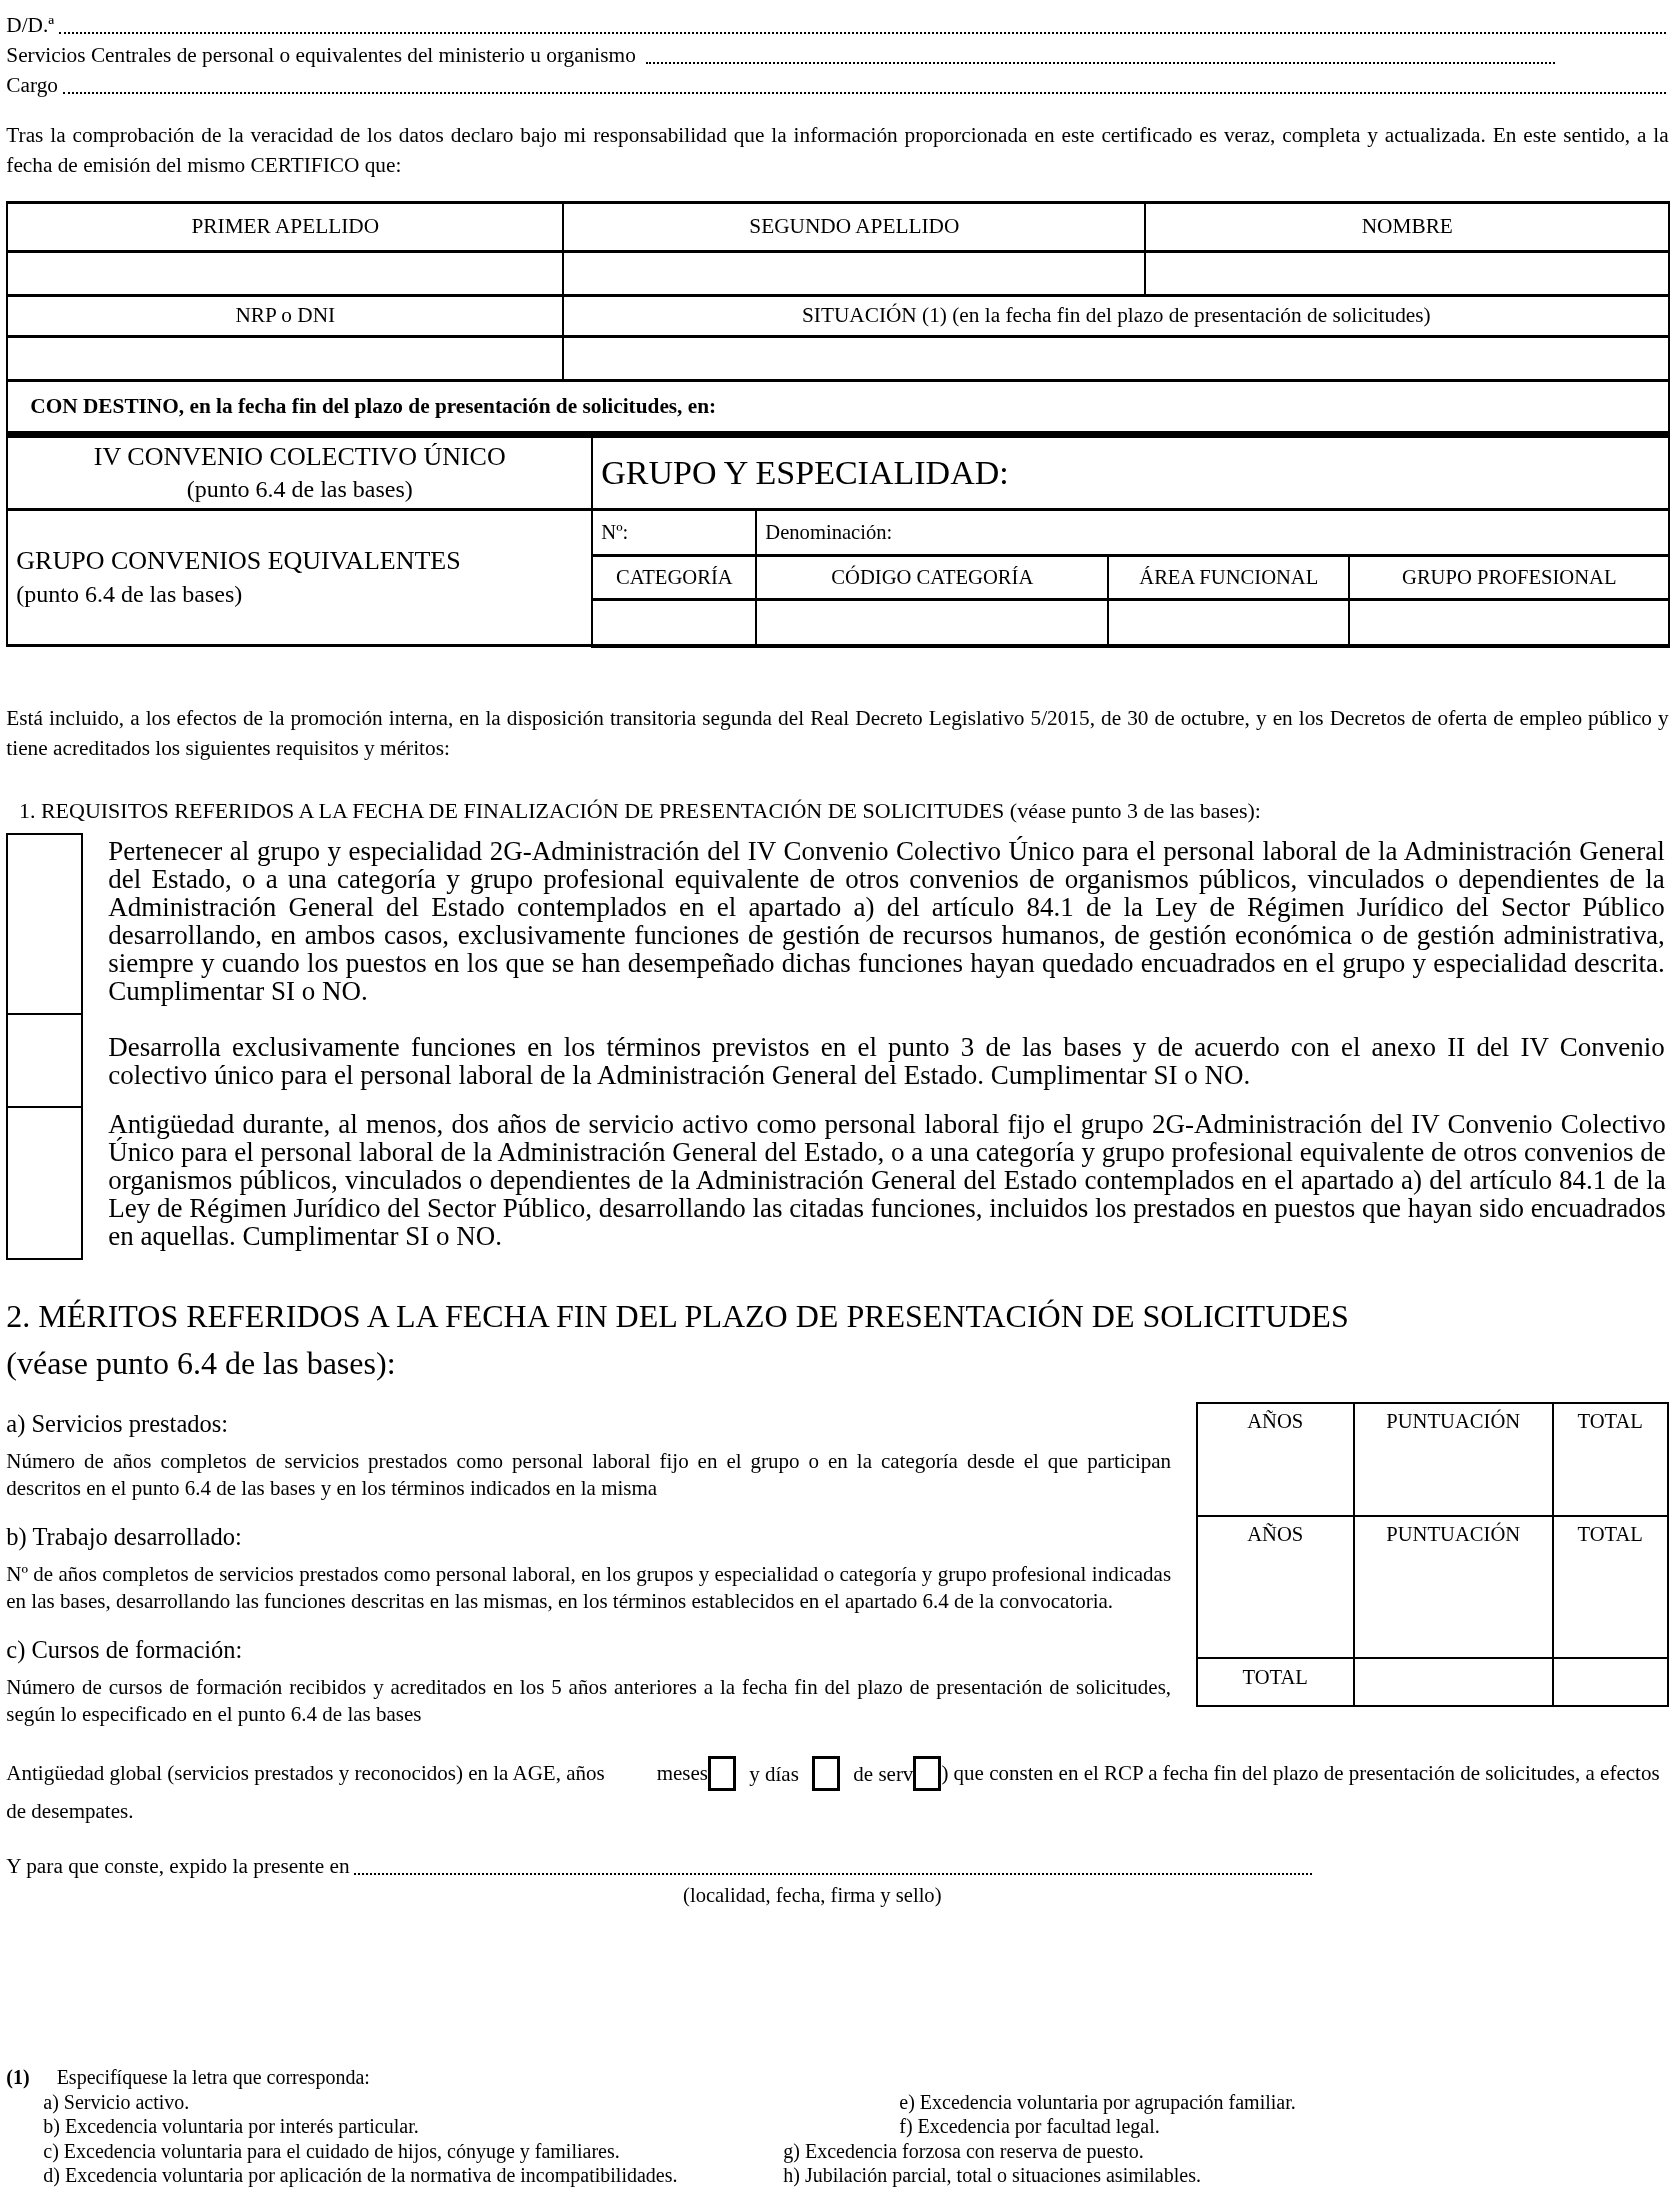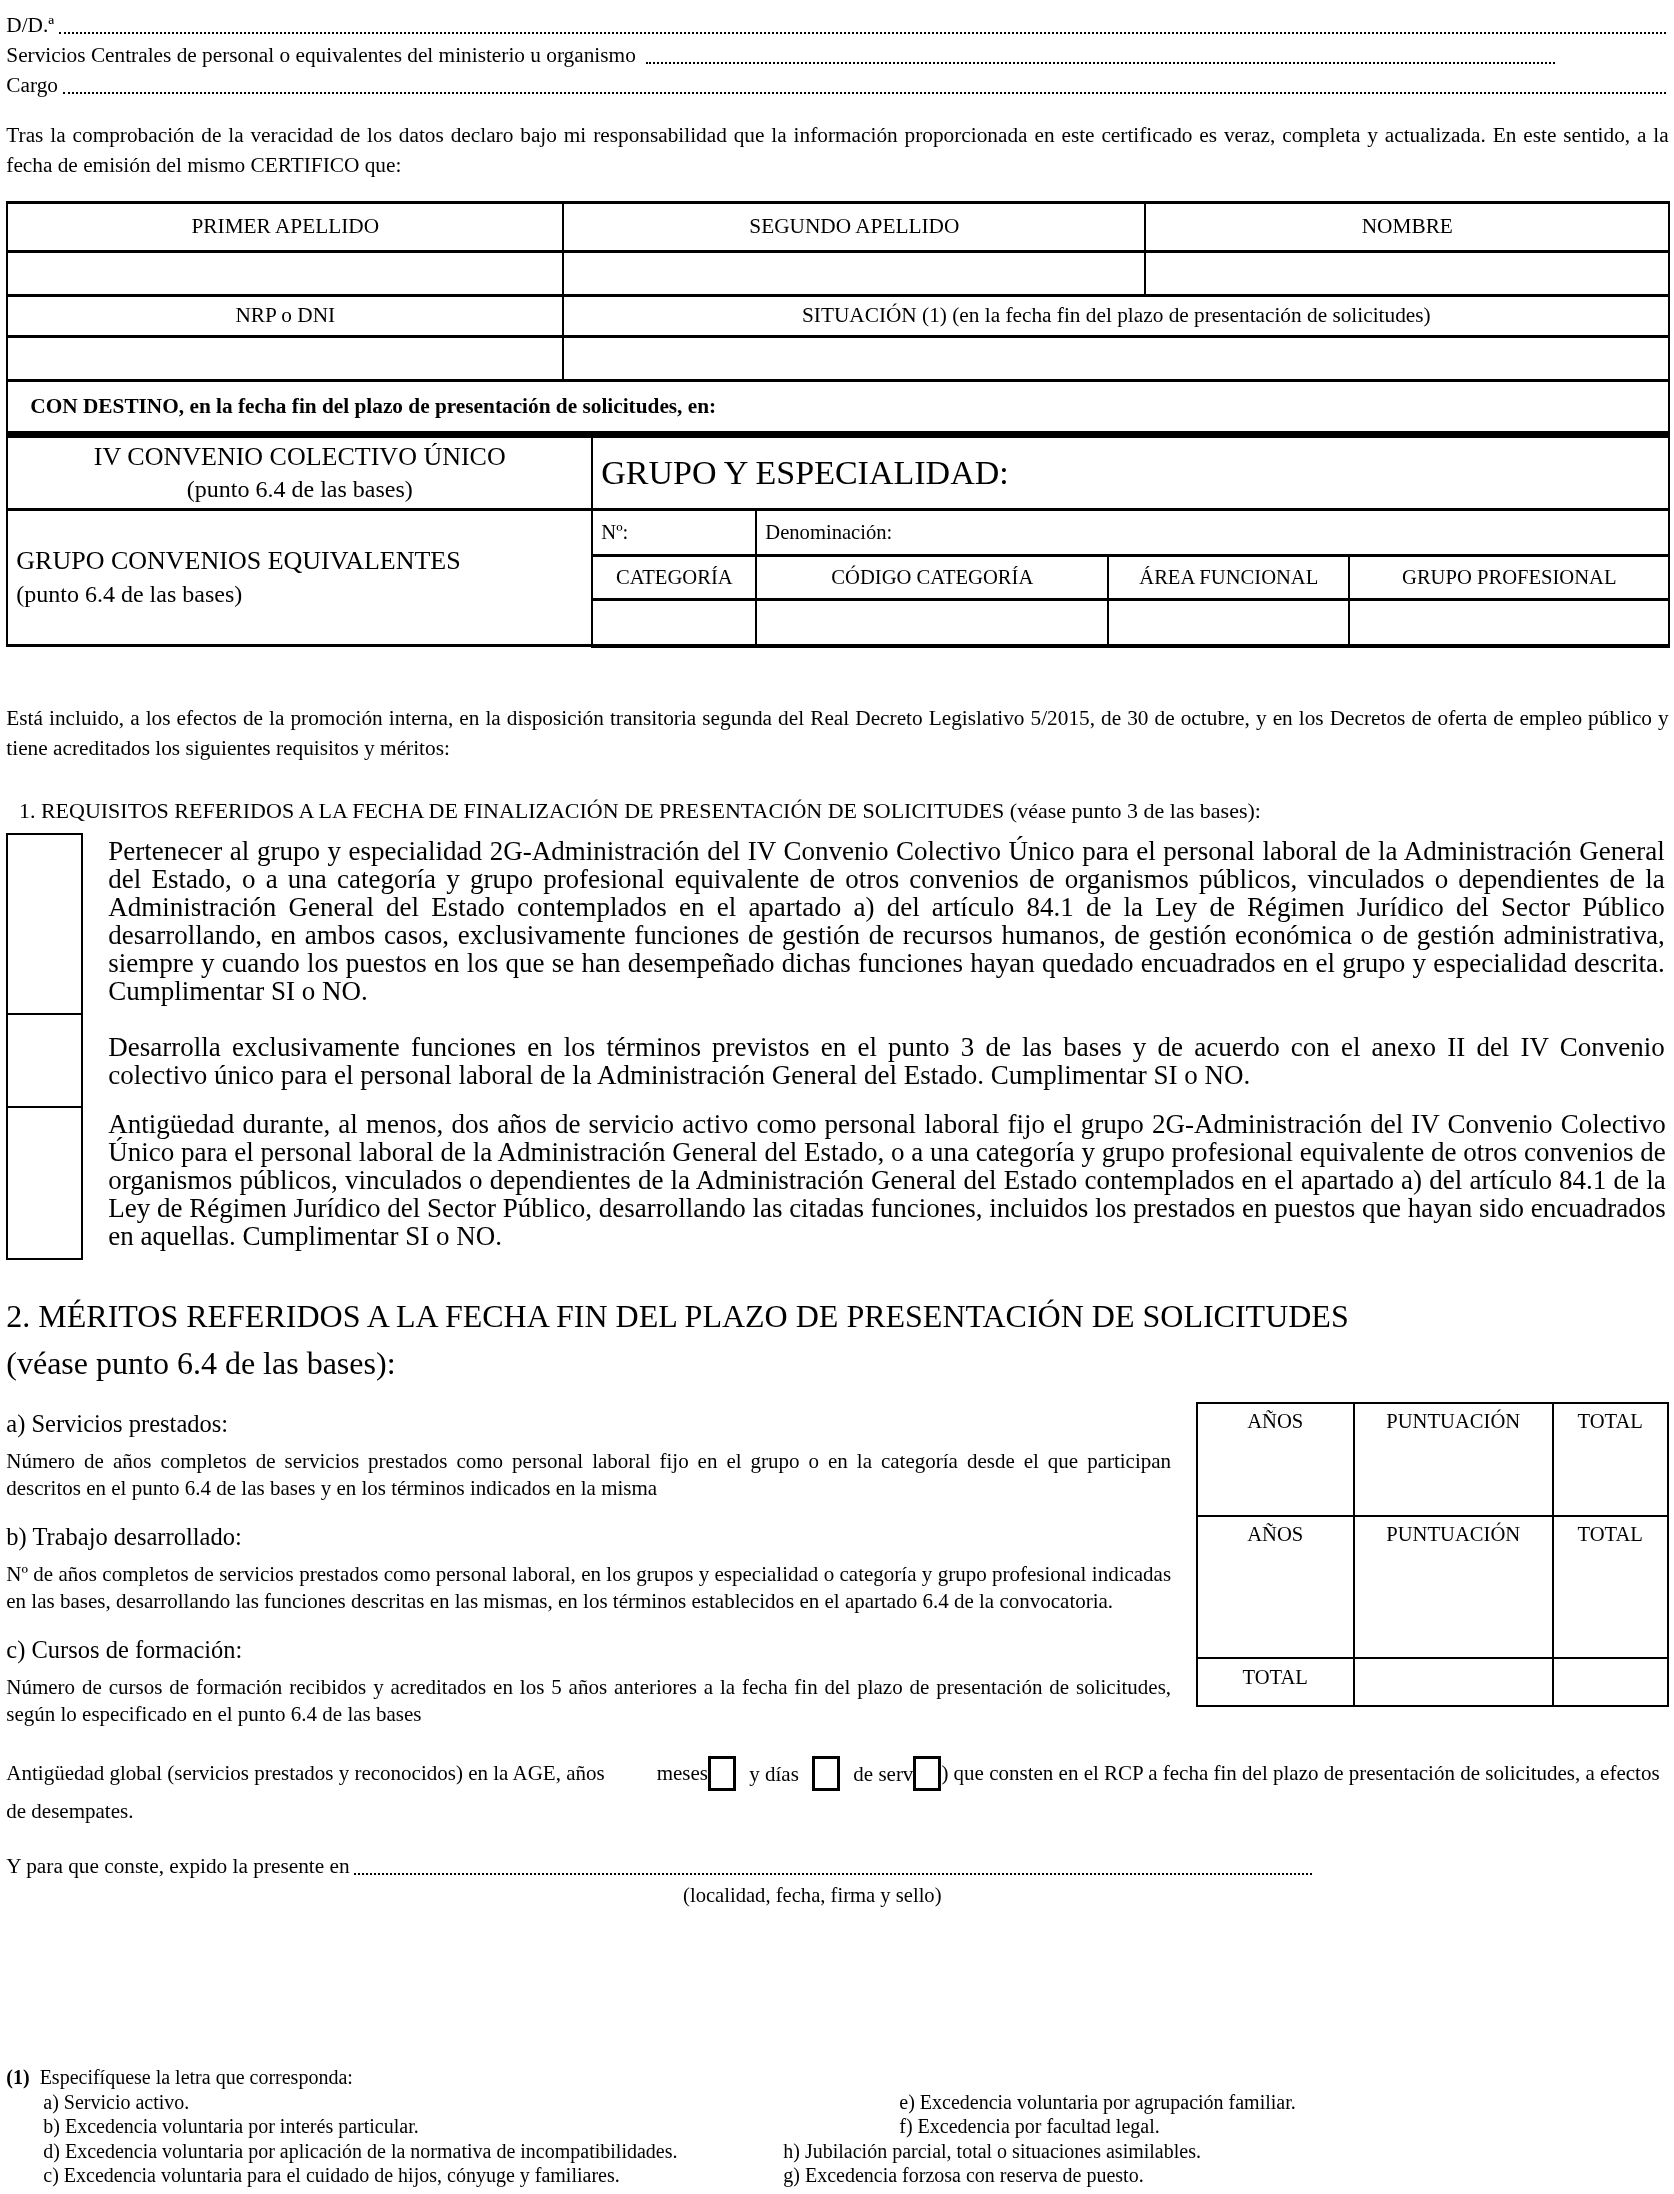--- a/index.html
+++ b/index.html
@@ -66,21 +66,21 @@
   .sbox{display:inline-block;width:22px;height:28.5px;border:3.2px solid #000;
         vertical-align:middle;margin-bottom:4.7px;}
   .ml10{margin-left:8px;}
   
   .expido{display:flex;margin-top:25px;font-size:21.3px;line-height:29px;}
   .dotmid{flex:0 0 auto;width:958px;border-bottom:2.4px dotted #000;align-self:flex-end;margin:0 0 5.5px 4.7px;}
   .localidad{width:1612px;text-align:center;font-size:20.6px;line-height:29px;}
   
   .fnotes{position:absolute;left:6.3px;right:6.3px;bottom:6.3px;font-size:20px;line-height:24.5px;}
   .fnhead .mk{font-weight:bold;}
-  .fnhead .ttl{margin-left:5px;}
+  .fnhead .ttl{margin-left:22px;}
   .fl{display:inline-block;margin-left:37px;}
   .w1{width:851px;}
   .w2{width:735px;}
 </style>
 </head>
 <body>
 
 <div class="page">
 
   <div class="topline">
@@ -240,23 +240,23 @@
     </div>
     <div>
       <span class="fl w1">a) Servicio activo.</span>
       <span>e) Excedencia voluntaria por agrupación familiar.</span>
     </div>
     <div>
       <span class="fl w1">b) Excedencia voluntaria por interés particular.</span>
       <span>f) Excedencia por facultad legal.</span>
     </div>
     <div>
+      <span class="fl w2">c) Excedencia voluntaria para el cuidado de hijos, cónyuge y familiares.</span>
+      <span>g) Excedencia forzosa con reserva de puesto.</span>
+    </div>
+    <div>
       <span class="fl w2">d) Excedencia voluntaria por aplicación de la normativa de incompatibilidades.</span>
       <span>h) Jubilación parcial, total o situaciones asimilables.</span>
     </div>
-    <div>
-      <span class="fl w2">c) Excedencia voluntaria para el cuidado de hijos, cónyuge y familiares.</span>
-      <span>g) Excedencia forzosa con reserva de puesto.</span>
-    </div>
   </div>
 
 </div>
 
 
 </body></html>

